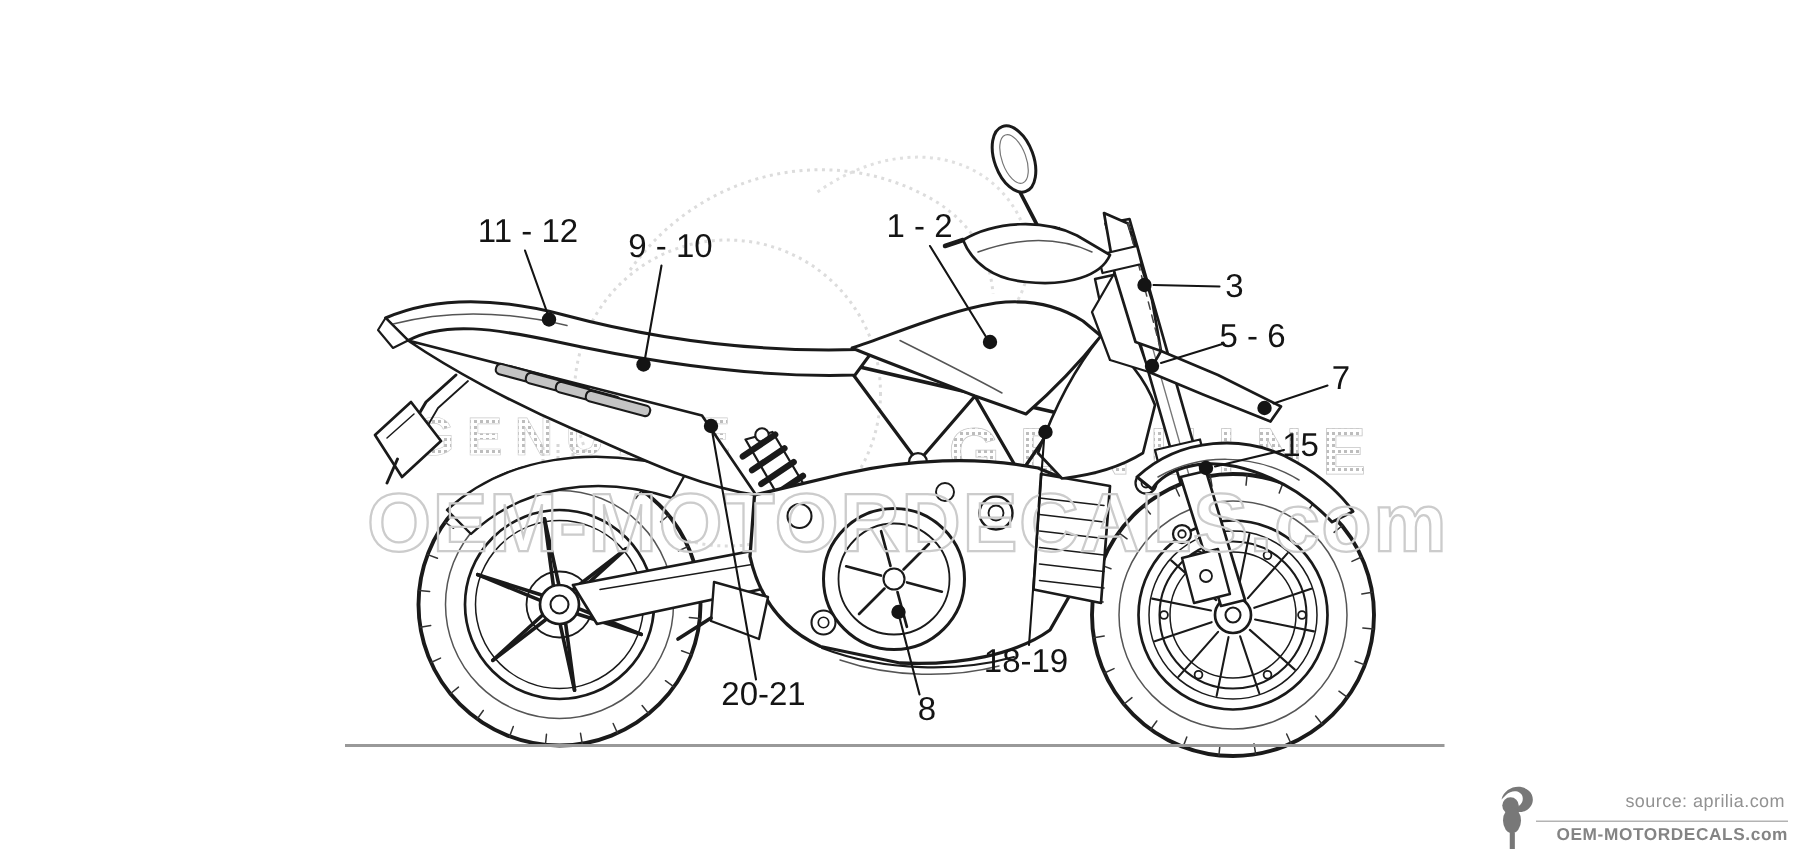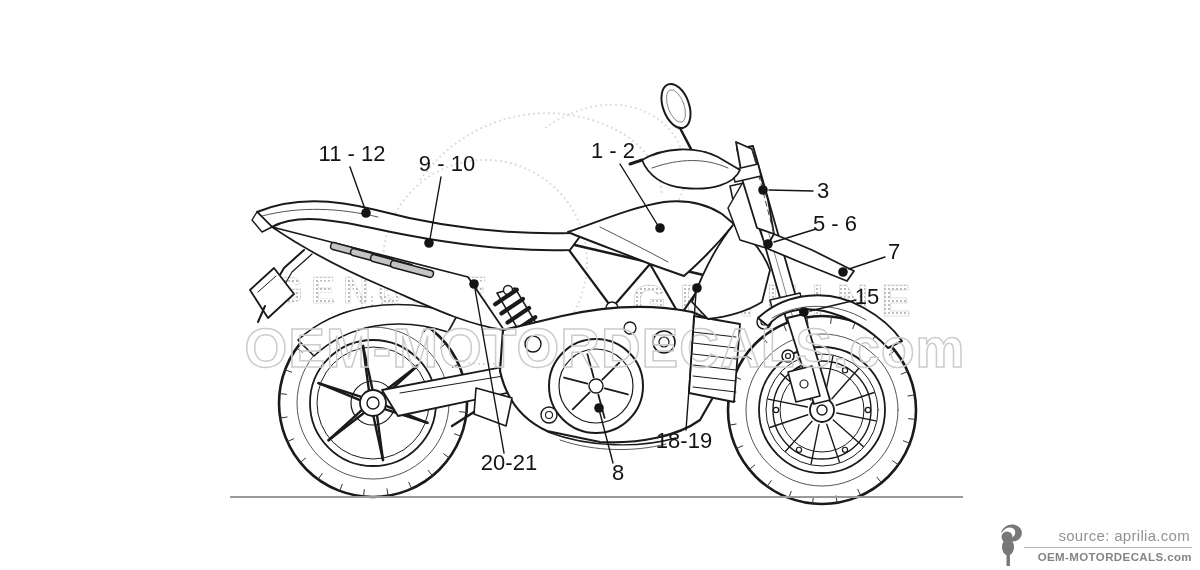--- a/index.html
+++ b/index.html
@@ -7,21 +7,21 @@
   #stage{position:relative;width:1200px;height:570px;background:#ffffff;
          font-family:"Liberation Sans",sans-serif;overflow:hidden;}
   #stage > svg{position:absolute;left:0;top:0;}
   text.callout{font-size:22px;fill:#141414;font-family:"Liberation Sans",sans-serif;}
   text.wm-outline{font-size:55px;font-weight:bold;letter-spacing:1px;
                   fill:none;stroke:#cccccc;stroke-width:1.5px;
                   font-family:"Liberation Sans",sans-serif;}
   text.wm-halftone{font-weight:bold;font-family:"Liberation Sans",sans-serif;}
   .footer{position:absolute;right:8px;bottom:2px;width:196px;height:48px;}
   .footer .icon{position:absolute;left:2px;top:1px;}
-  .src{position:absolute;right:2px;top:7px;font-size:15px;color:#929292;letter-spacing:.3px;}
+  .src{position:absolute;right:2px;top:7px;font-size:12px;color:#929292;letter-spacing:.3px;}
   .rule{position:absolute;left:28px;right:0;top:27px;border-top:1.5px solid #b3b3b3;}
   .brand{position:absolute;right:0;top:31px;font-size:11.5px;font-weight:bold;
          color:#848484;letter-spacing:.4px;}
 </style>
 </head>
 <body>
 
 <div id="stage">
 <svg width="1200" height="570" viewBox="0 0 1200 570">
   <defs>

